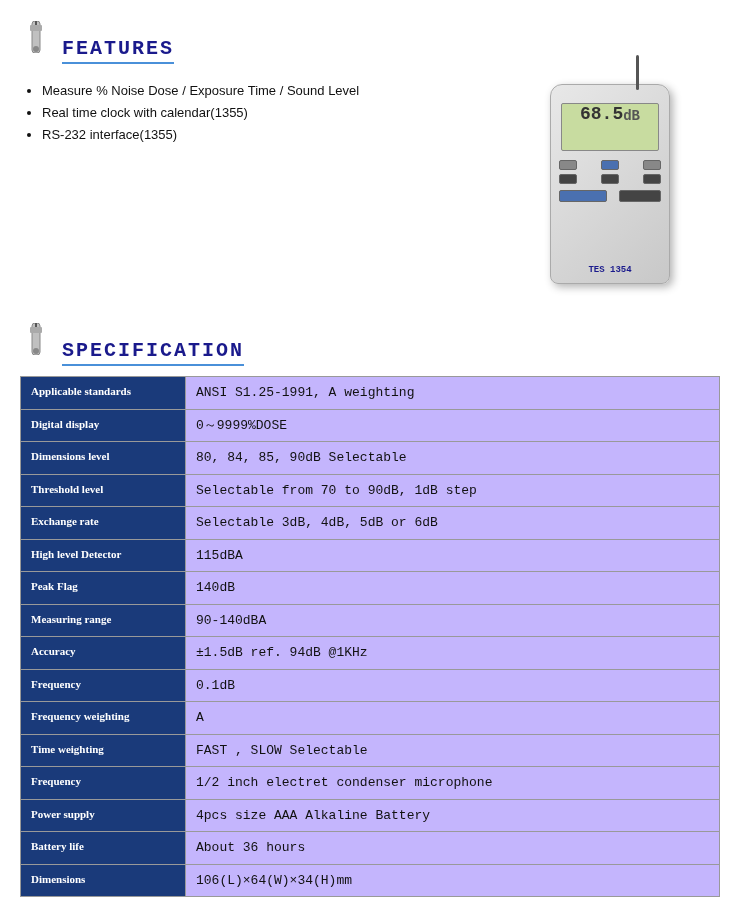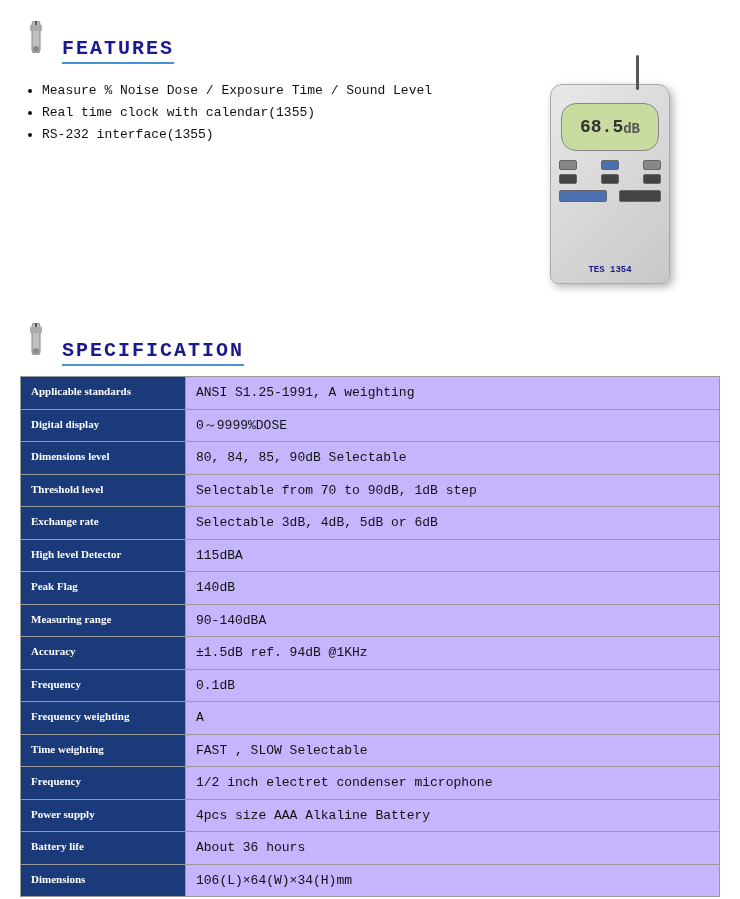--- a/index.html
+++ b/index.html
@@ -43,21 +43,21 @@
     .features-text {
       flex: 1;
       padding-top: 6px;
     }
     .features-text ul {
       list-style: disc;
       padding-left: 22px;
       line-height: 1.7;
     }
     .features-text li {
-      font-family: Liberation Mono, monospace;
+      font-family: Liberation Sans, sans-serif;
       font-size: 13px;
     }
     .product-image-area {
       width: 220px;
       height: 220px;
       display: flex;
       align-items: center;
       justify-content: center;
       flex-shrink: 0;
     }
@@ -73,23 +73,22 @@
       box-shadow: 3px 3px 8px rgba(0,0,0,0.3);
     }
     .device-screen {
       position: absolute;
       top: 18px;
       left: 10px;
       right: 10px;
       height: 48px;
       background: #c8dca0;
       border: 1px solid #888;
-      border-radius: 15px;
-      display: flex;
-      align-items: center;
+      border-radius: 2px;
+      display: flex;
       justify-content: center;
       font-size: 18px;
       font-weight: bold;
       color: #333;
       font-family: 'Courier New', monospace;
     }
     .device-logo {
       position: absolute;
       bottom: 8px;
       left: 50%;

